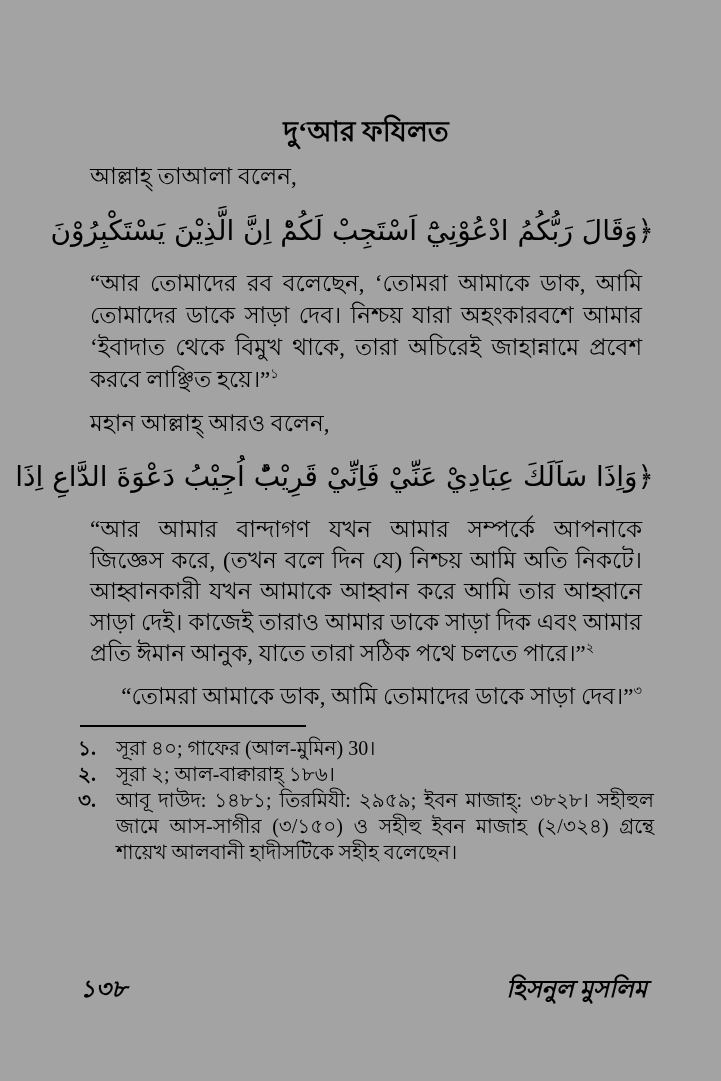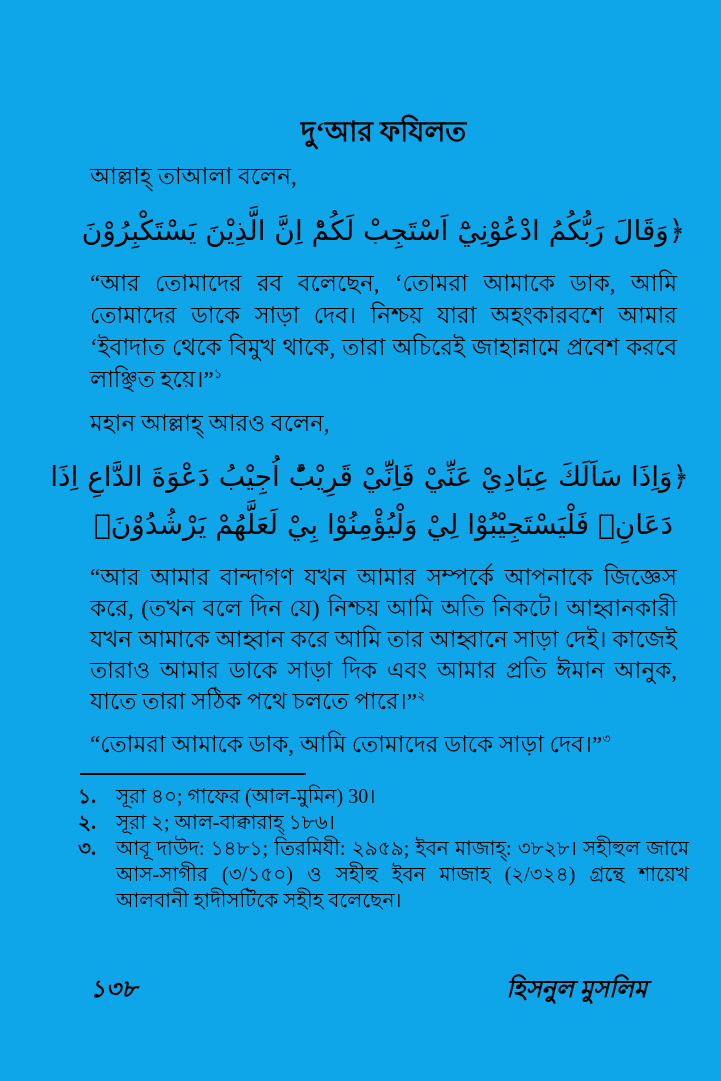--- a/index.html
+++ b/index.html
@@ -5,24 +5,24 @@
   html, body {
     margin: 0;
     padding: 0;
     background: #ffffff;
   }
   .page {
     position: relative;
     width: 721px;
     height: 1081px;
     margin: 0 auto;
-    background: #0ea5e9;
+    background: #a3a3a3;
     color: #000000;
     box-sizing: border-box;
-    padding: 112px 32px 0 78px;
+    padding: 112px 67px 0 78px;
     font-family: "Liberation Serif", "DejaVu Serif", serif;
     overflow: hidden;
   }
   .title {
     margin: 0;
     font-size: 28px;
     line-height: 40px;
     font-weight: bold;
     text-align: center;
   }
@@ -31,21 +31,21 @@
     font-size: 23px;
     line-height: 32px;
     text-align: left;
   }
   .bn.justify {
     text-align: justify;
     text-justify: inter-word;
     font-family: Liberation Serif, serif;
   }
   .bn.center {
-    text-align: left;
+    text-align: right;
   }
   .intro {
     margin-top: 8px;
     line-height: 34px;
   }
   .arabic {
     direction: rtl;
     text-align: center;
     font-family: "DejaVu Sans", sans-serif;
     font-size: 28px;
@@ -87,21 +87,21 @@
   .fn-num {
     flex: 0 0 38px;
     font-weight: bold;
   }
   .fn-text {
     flex: 1 1 auto;
     text-align: justify;
   }
   .page-footer {
     position: absolute;
-    left: 90px;
+    left: 80px;
     right: 74px;
     top: 970px;
     display: flex;
     justify-content: space-between;
     align-items: baseline;
     font-size: 24px;
     font-weight: bold;
     font-style: italic;
   }
 </style>
@@ -117,21 +117,20 @@
   <div class="arabic" dir="rtl">
     <div class="verse-line">﴿وَقَالَ رَبُّكُمُ ادْعُوْنِيْٓ اَسْتَجِبْ لَكُمْؕ اِنَّ الَّذِيْنَ يَسْتَكْبِرُوْنَ</div>
   </div>
 
   <p class="bn justify"><span>“আর তোমাদের রব বলেছেন, ‘তোমরা আমাকে ডাক, আমি তোমাদের ডাকে সাড়া দেব। নিশ্চয় যারা অহংকারবশে আমার ‘ইবাদাত থেকে বিমুখ থাকে, তারা অচিরেই জাহান্নামে প্রবেশ করবে লাঞ্ছিত হয়ে।”</span><sup class="fn-ref">১</sup></p>
 
   <p class="bn">মহান আল্লাহ্ আরও বলেন,</p>
 
   <div class="arabic" dir="rtl">
     <div class="verse-line">﴿وَاِذَا سَاَلَكَ عِبَادِيْ عَنِّيْ فَاِنِّيْ قَرِيْبٌؕ اُجِيْبُ دَعْوَةَ الدَّاعِ اِذَا</div>
-    <div class="verse-line">دَعَانِۙ فَلْيَسْتَجِيْبُوْا لِيْ وَلْيُؤْمِنُوْا بِيْ لَعَلَّهُمْ يَرْشُدُوْنَ﴾</div>
   </div>
 
   <p class="bn justify para2"><span>“আর আমার বান্দাগণ যখন আমার সম্পর্কে আপনাকে জিজ্ঞেস করে, (তখন বলে দিন যে) নিশ্চয় আমি অতি নিকটে। আহ্বানকারী যখন আমাকে আহ্বান করে আমি তার আহ্বানে সাড়া দেই। কাজেই তারাও আমার ডাকে সাড়া দিক এবং আমার প্রতি ঈমান আনুক, যাতে তারা সঠিক পথে চলতে পারে।”</span><sup class="fn-ref">২</sup></p>
 
 
 
   <p class="bn center quote-line"><span>“তোমরা আমাকে ডাক, আমি তোমাদের ডাকে সাড়া দেব।”</span><sup class="fn-ref">৩</sup></p>
 
   <div class="footnote-sep"></div>
 

